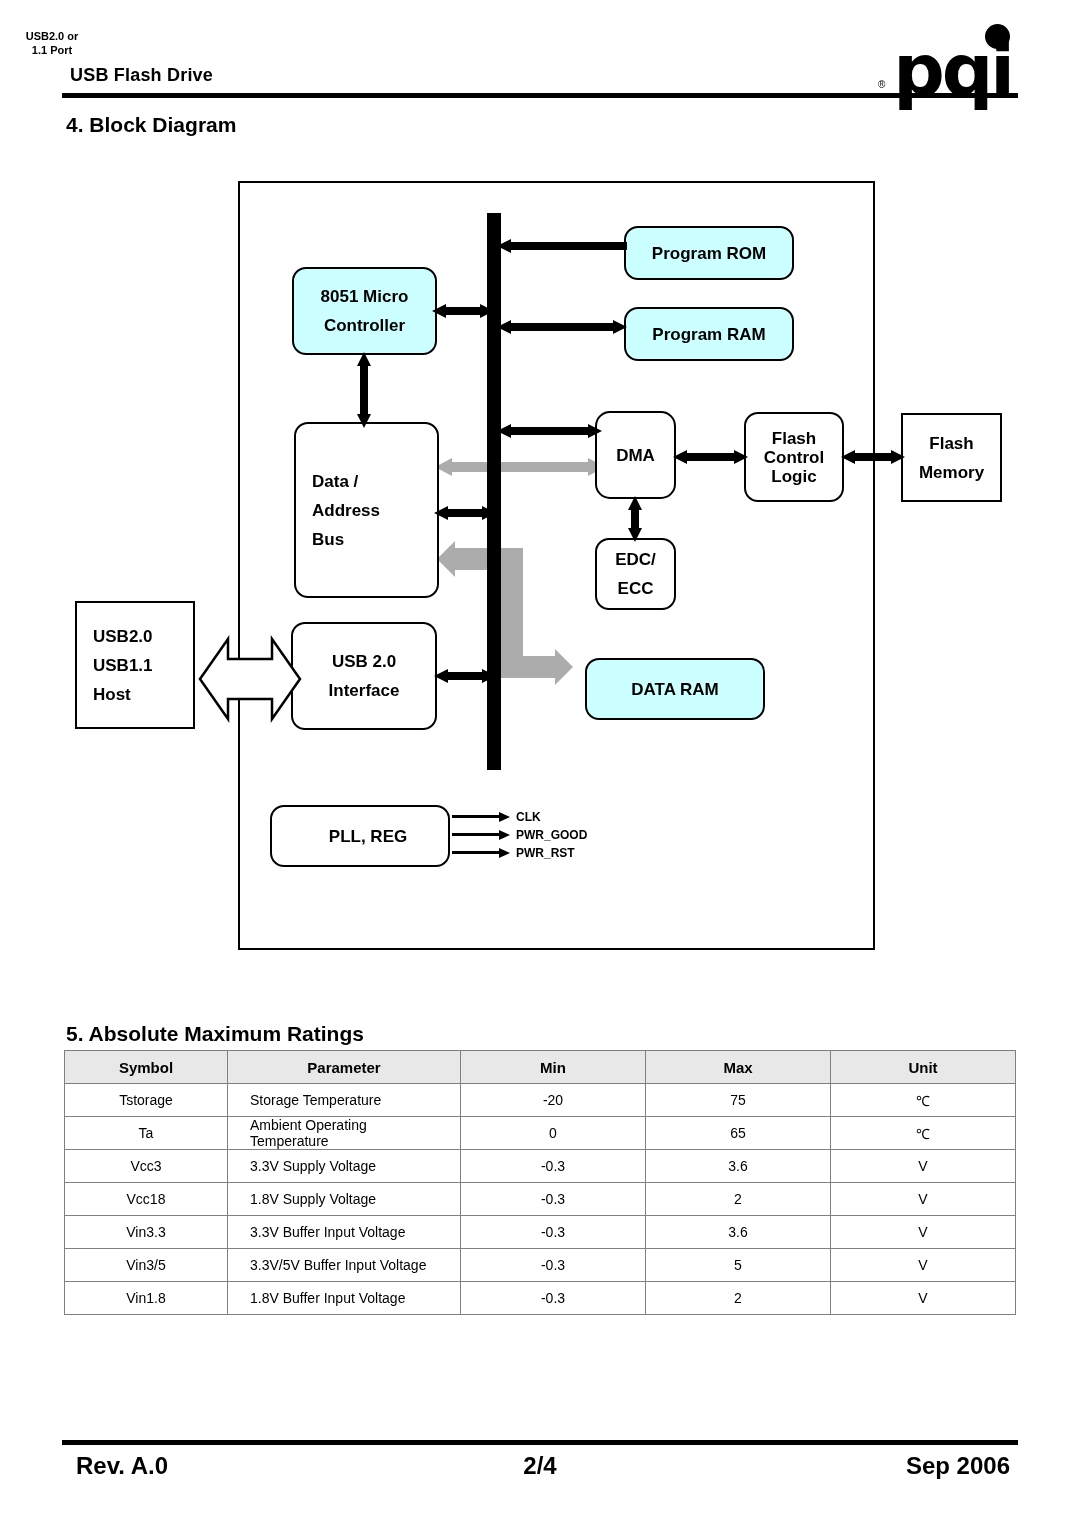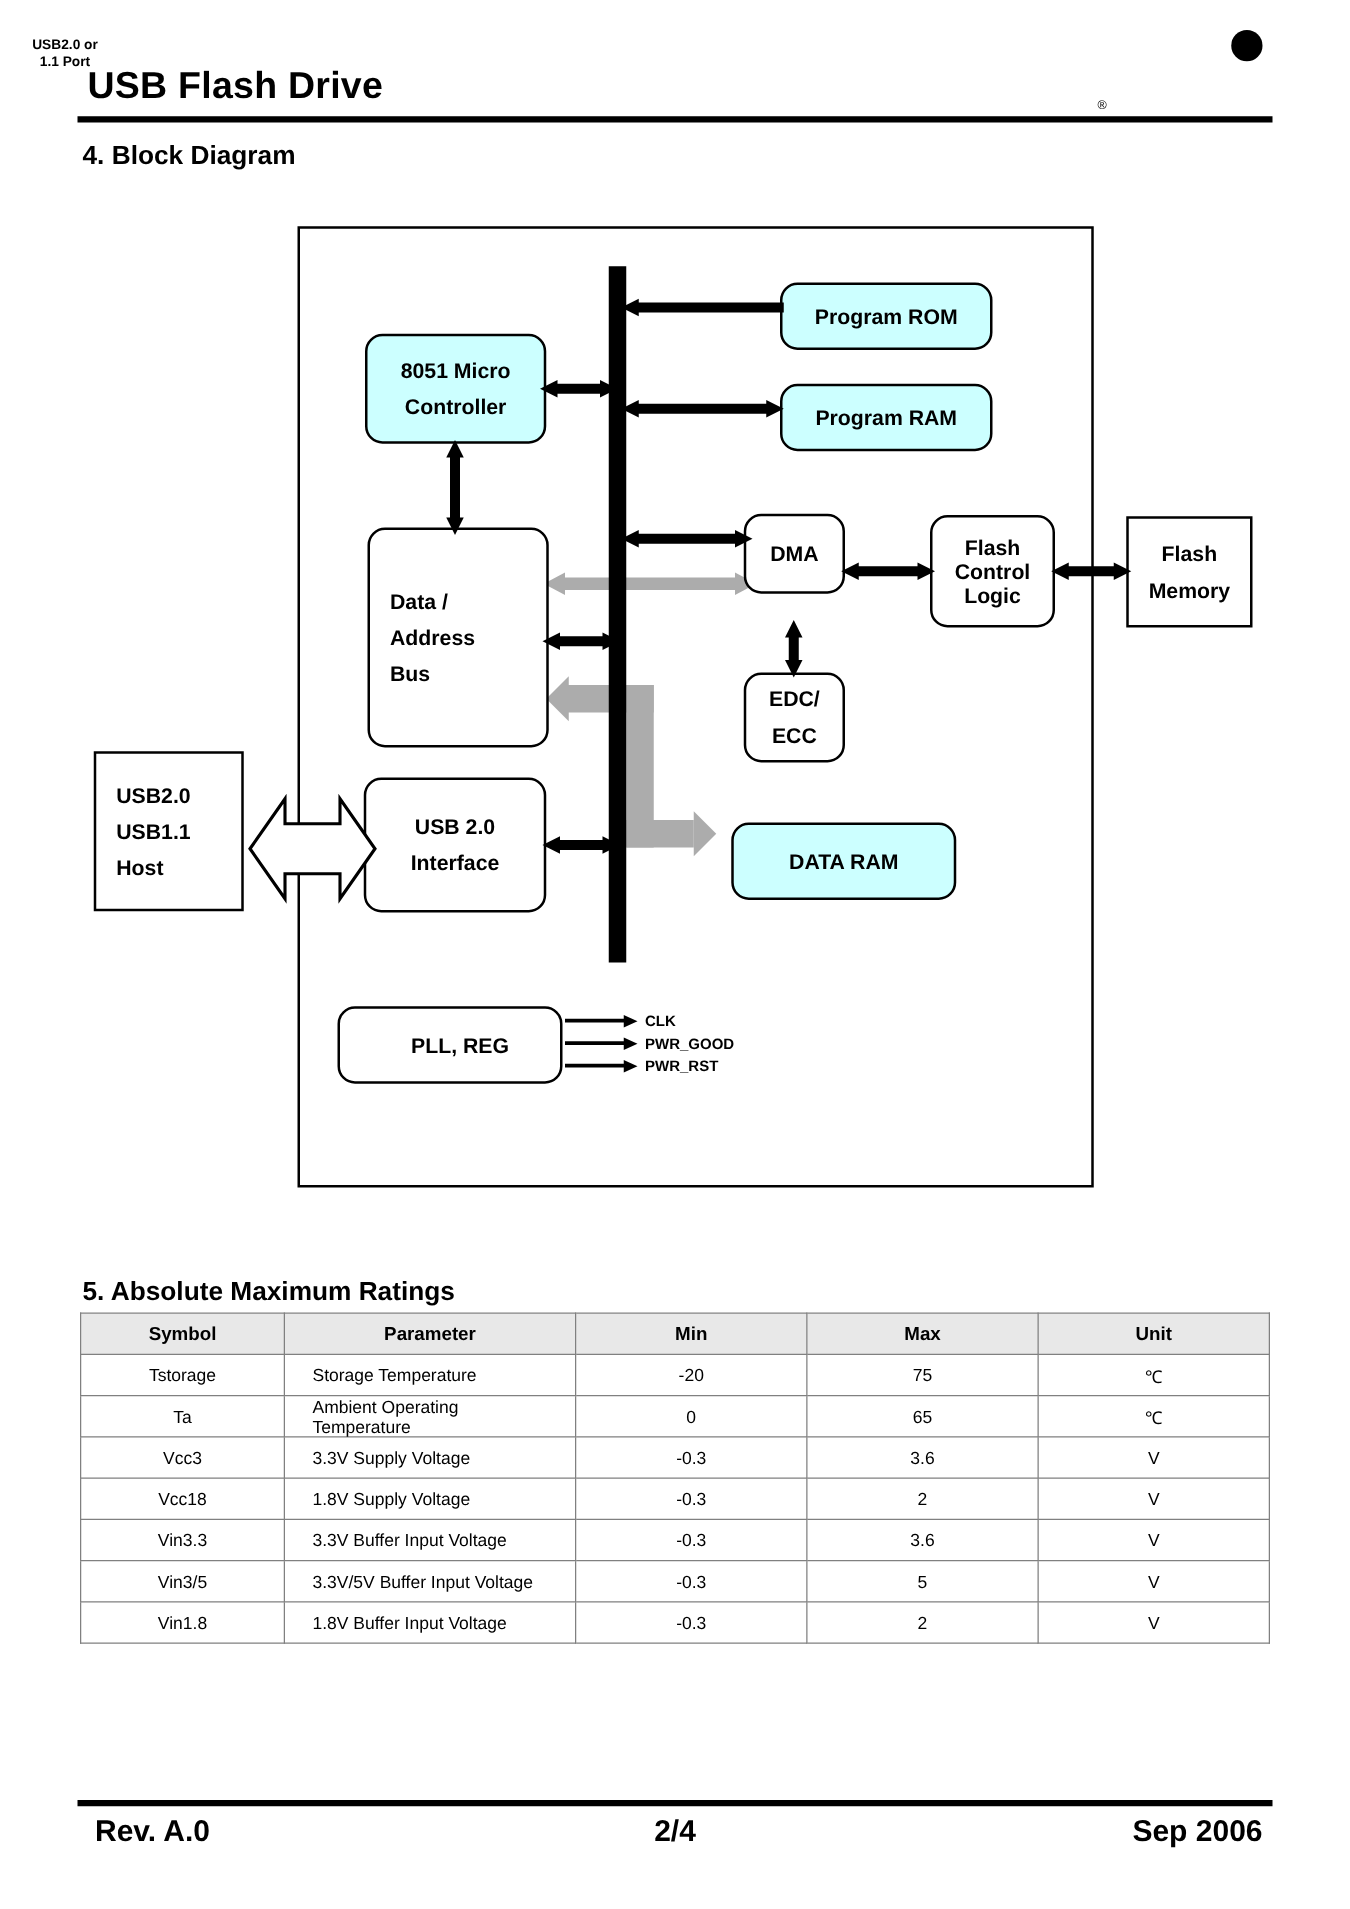--- a/index.html
+++ b/index.html
@@ -21,21 +21,21 @@
     position: absolute;
     left: 62px;
     top: 28px;
     width: 956px;
     height: 70px;
   }
   #header-title {
     position: absolute;
     left: 8px;
     bottom: 12px;
-    font-size: 30px;
+    font-size: 18px;
     font-weight: bold;
     letter-spacing: 0.2px;
     white-space: nowrap;
   }
   #header-rule {
     position: absolute;
     left: 0;
     bottom: 0;
     width: 956px;
     height: 5px;
@@ -357,20 +357,21 @@
   #footer-page { left: 0; width: 956px; text-align: center; }
   #footer-date { right: 8px; }
 </style>
 </head>
 <body>
 
 <div id="header">
   <div id="header-title">USB Flash Drive</div>
   <div id="logo">
     <div id="logo-dot"></div>
+    <div id="logo-text">pqi</div>
     <div id="logo-reg">®</div>
   </div>
   <div id="header-rule"></div>
 </div>
 
 <div class="section-heading" id="heading-block-diagram">4. Block Diagram</div>
 <div class="section-heading" id="heading-ratings">5. Absolute Maximum Ratings</div>
 
 <div id="diagram">
 
@@ -390,21 +391,21 @@
   <div class="node rounded cyan" style="left:624px; top:307px; width:170px; height:54px;">
     <span class="line">Program RAM</span>
   </div>
 
   <div class="node rounded spaced leftal" style="left:294px; top:422px; width:145px; height:176px;">
     <span class="line">Data /</span>
     <span class="line">Address</span>
     <span class="line">Bus</span>
   </div>
 
-  <div class="node rounded" style="left:595px; top:411px; width:81px; height:64px;">
+  <div class="node rounded" style="left:595px; top:411px; width:81px; height:88px;border-radius:15px;">
     <span class="line">DMA</span>
   </div>
 
   <div class="node rounded spaced" style="left:595px; top:538px; width:81px; height:72px;">
     <span class="line">EDC/</span>
     <span class="line">ECC</span>
   </div>
 
   <div class="node rounded tight" style="left:744px; top:412px; width:100px; height:90px;">
     <span class="line">Flash</span>

